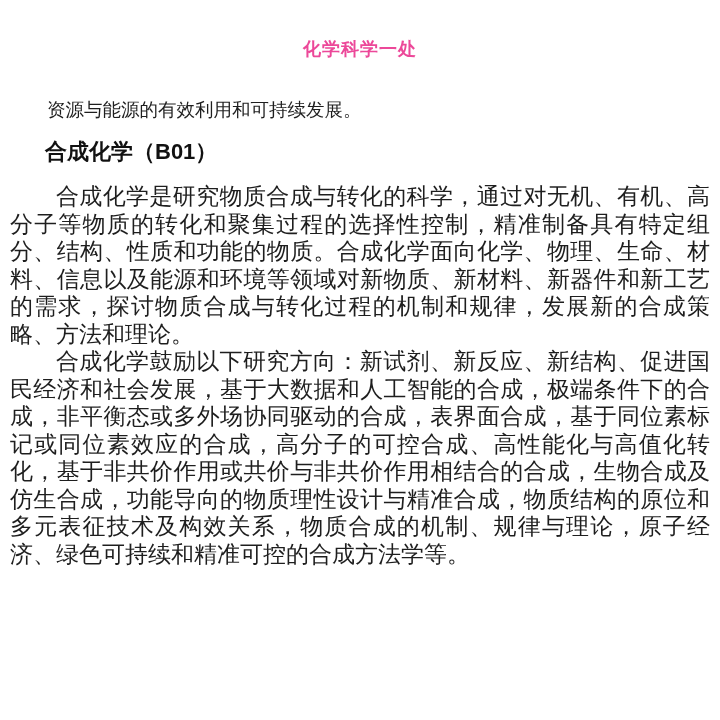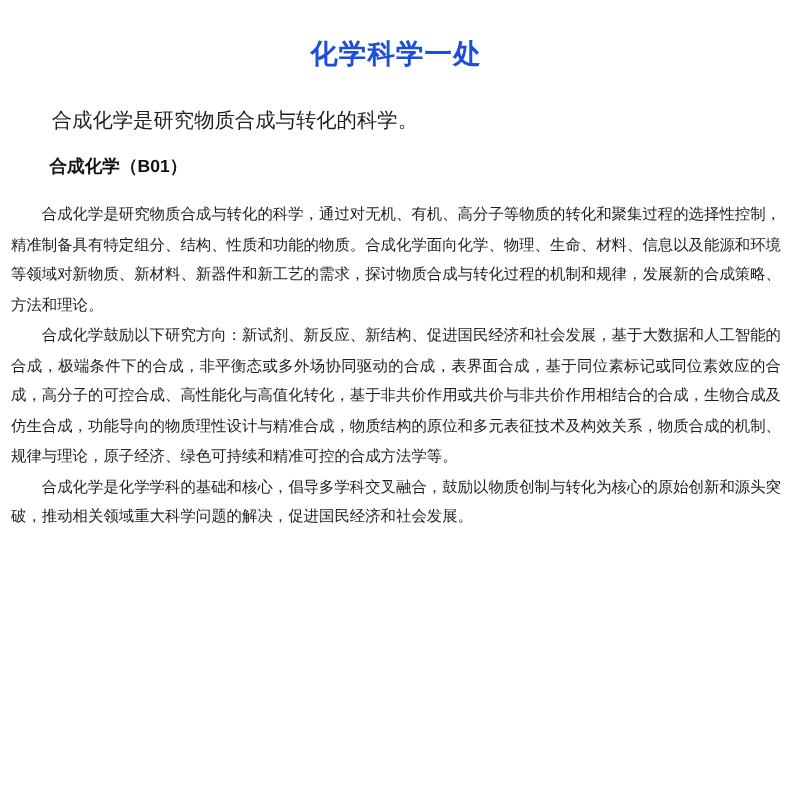--- a/index.html
+++ b/index.html
@@ -18,64 +18,62 @@
     box-sizing: border-box;
     width: 720px;
     height: 720px;
     padding: 36px 10px 0 10px;
     background: #ffffff;
   }
   .doc-title {
     margin: 0;
     font-family: "Liberation Sans", "DejaVu Sans", sans-serif;
     font-weight: bold;
-    font-size: 25px;
+    font-size: 18px;
     line-height: 27px;
     text-align: center;
     letter-spacing: 1px;
-    color: #1d4ed8;
+    color: #ec4899;
   }
   .intro-para {
     margin: 35px 0 0 0;
     font-size: 18.5px;
     line-height: 24px;
     text-indent: 2em;
     color: #1e1e1e;
   }
   .section-heading {
     margin: 18px 0 0 35px;
     font-family: "Liberation Sans", "DejaVu Sans", sans-serif;
     font-weight: bold;
-    font-size: 16px;
+    font-size: 22px;
     line-height: 23px;
     color: #111111;
   }
   .body-para {
     margin: 0;
-    font-size: 14px;
+    font-size: 23px;
     line-height: 27.5px;
     text-align: justify;
     text-justify: inter-ideograph;
     text-indent: 2em;
     color: #1e1e1e;
-    font-family: Liberation Mono, monospace;
   }
   .body-para.first {
     margin-top: 20px;
   }
 </style>
 </head>
 <body>
 
 <div class="page">
   <h1 class="doc-title">化学科学一处</h1>
 
-  <p class="intro-para">合成化学是研究物质合成与转化的科学。</p>
+  <p class="intro-para">资源与能源的有效利用和可持续发展。</p>
 
   <h2 class="section-heading">合成化学（B01）</h2>
 
   <p class="body-para first">合成化学是研究物质合成与转化的科学，通过对无机、有机、高分子等物质的转化和聚集过程的选择性控制，精准制备具有特定组分、结构、性质和功能的物质。合成化学面向化学、物理、生命、材料、信息以及能源和环境等领域对新物质、新材料、新器件和新工艺的需求，探讨物质合成与转化过程的机制和规律，发展新的合成策略、方法和理论。</p>
 
 
   <p class="body-para">合成化学鼓励以下研究方向：新试剂、新反应、新结构、促进国民经济和社会发展，基于大数据和人工智能的合成，极端条件下的合成，非平衡态或多外场协同驱动的合成，表界面合成，基于同位素标记或同位素效应的合成，高分子的可控合成、高性能化与高值化转化，基于非共价作用或共价与非共价作用相结合的合成，生物合成及仿生合成，功能导向的物质理性设计与精准合成，物质结构的原位和多元表征技术及构效关系，物质合成的机制、规律与理论，原子经济、绿色可持续和精准可控的合成方法学等。</p>
 
-  <p class="body-para">合成化学是化学学科的基础和核心，倡导多学科交叉融合，鼓励以物质创制与转化为核心的原始创新和源头突破，推动相关领域重大科学问题的解决，促进国民经济和社会发展。</p>
 </div>
 
 </body></html>

